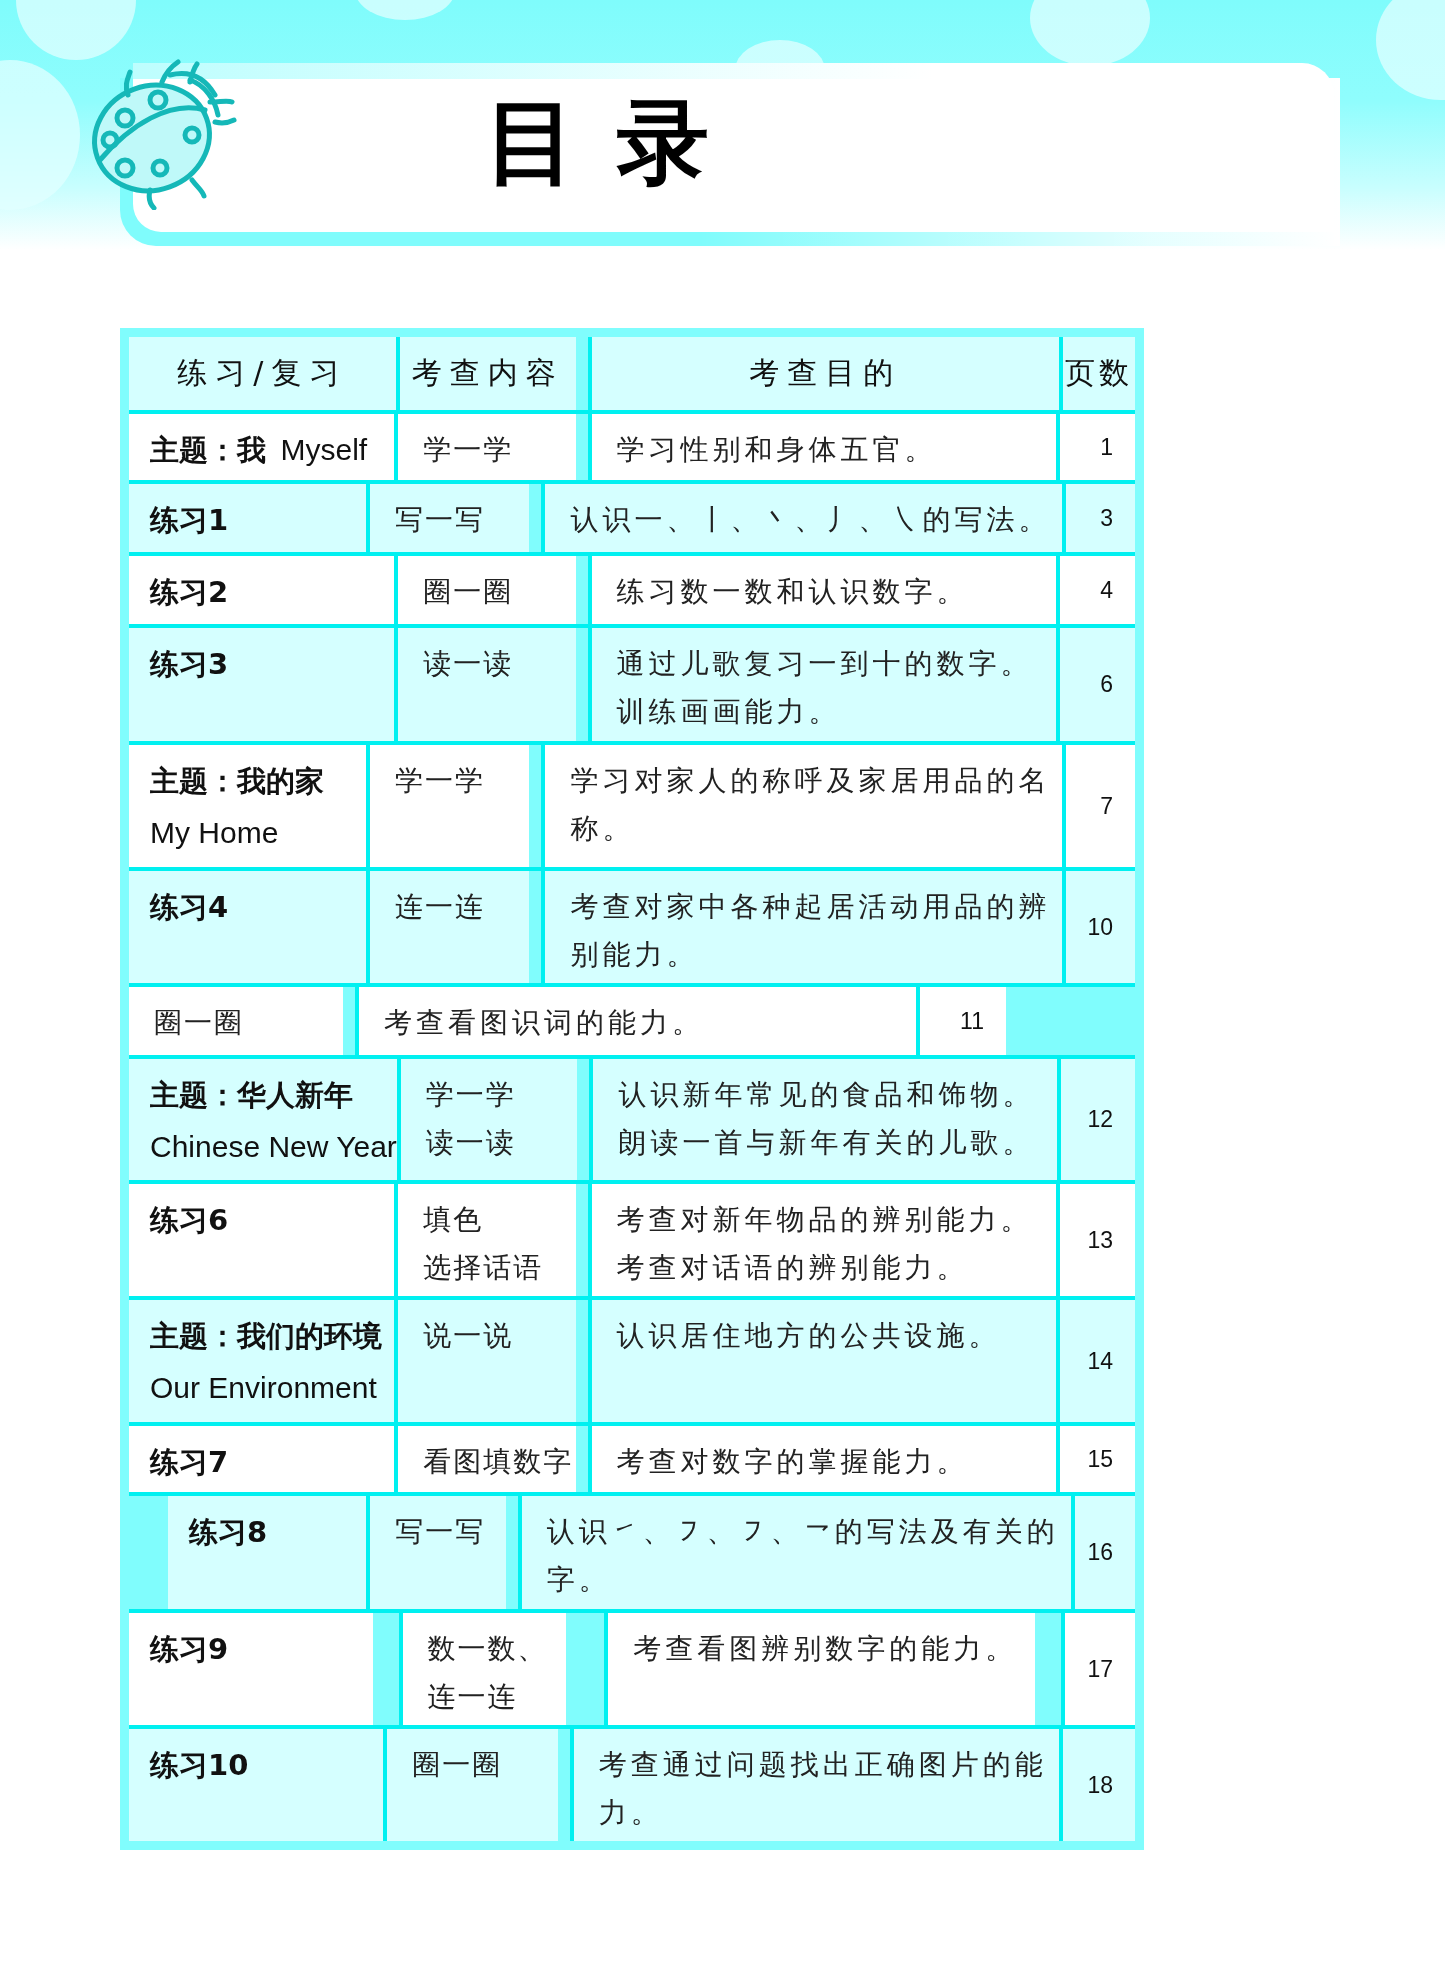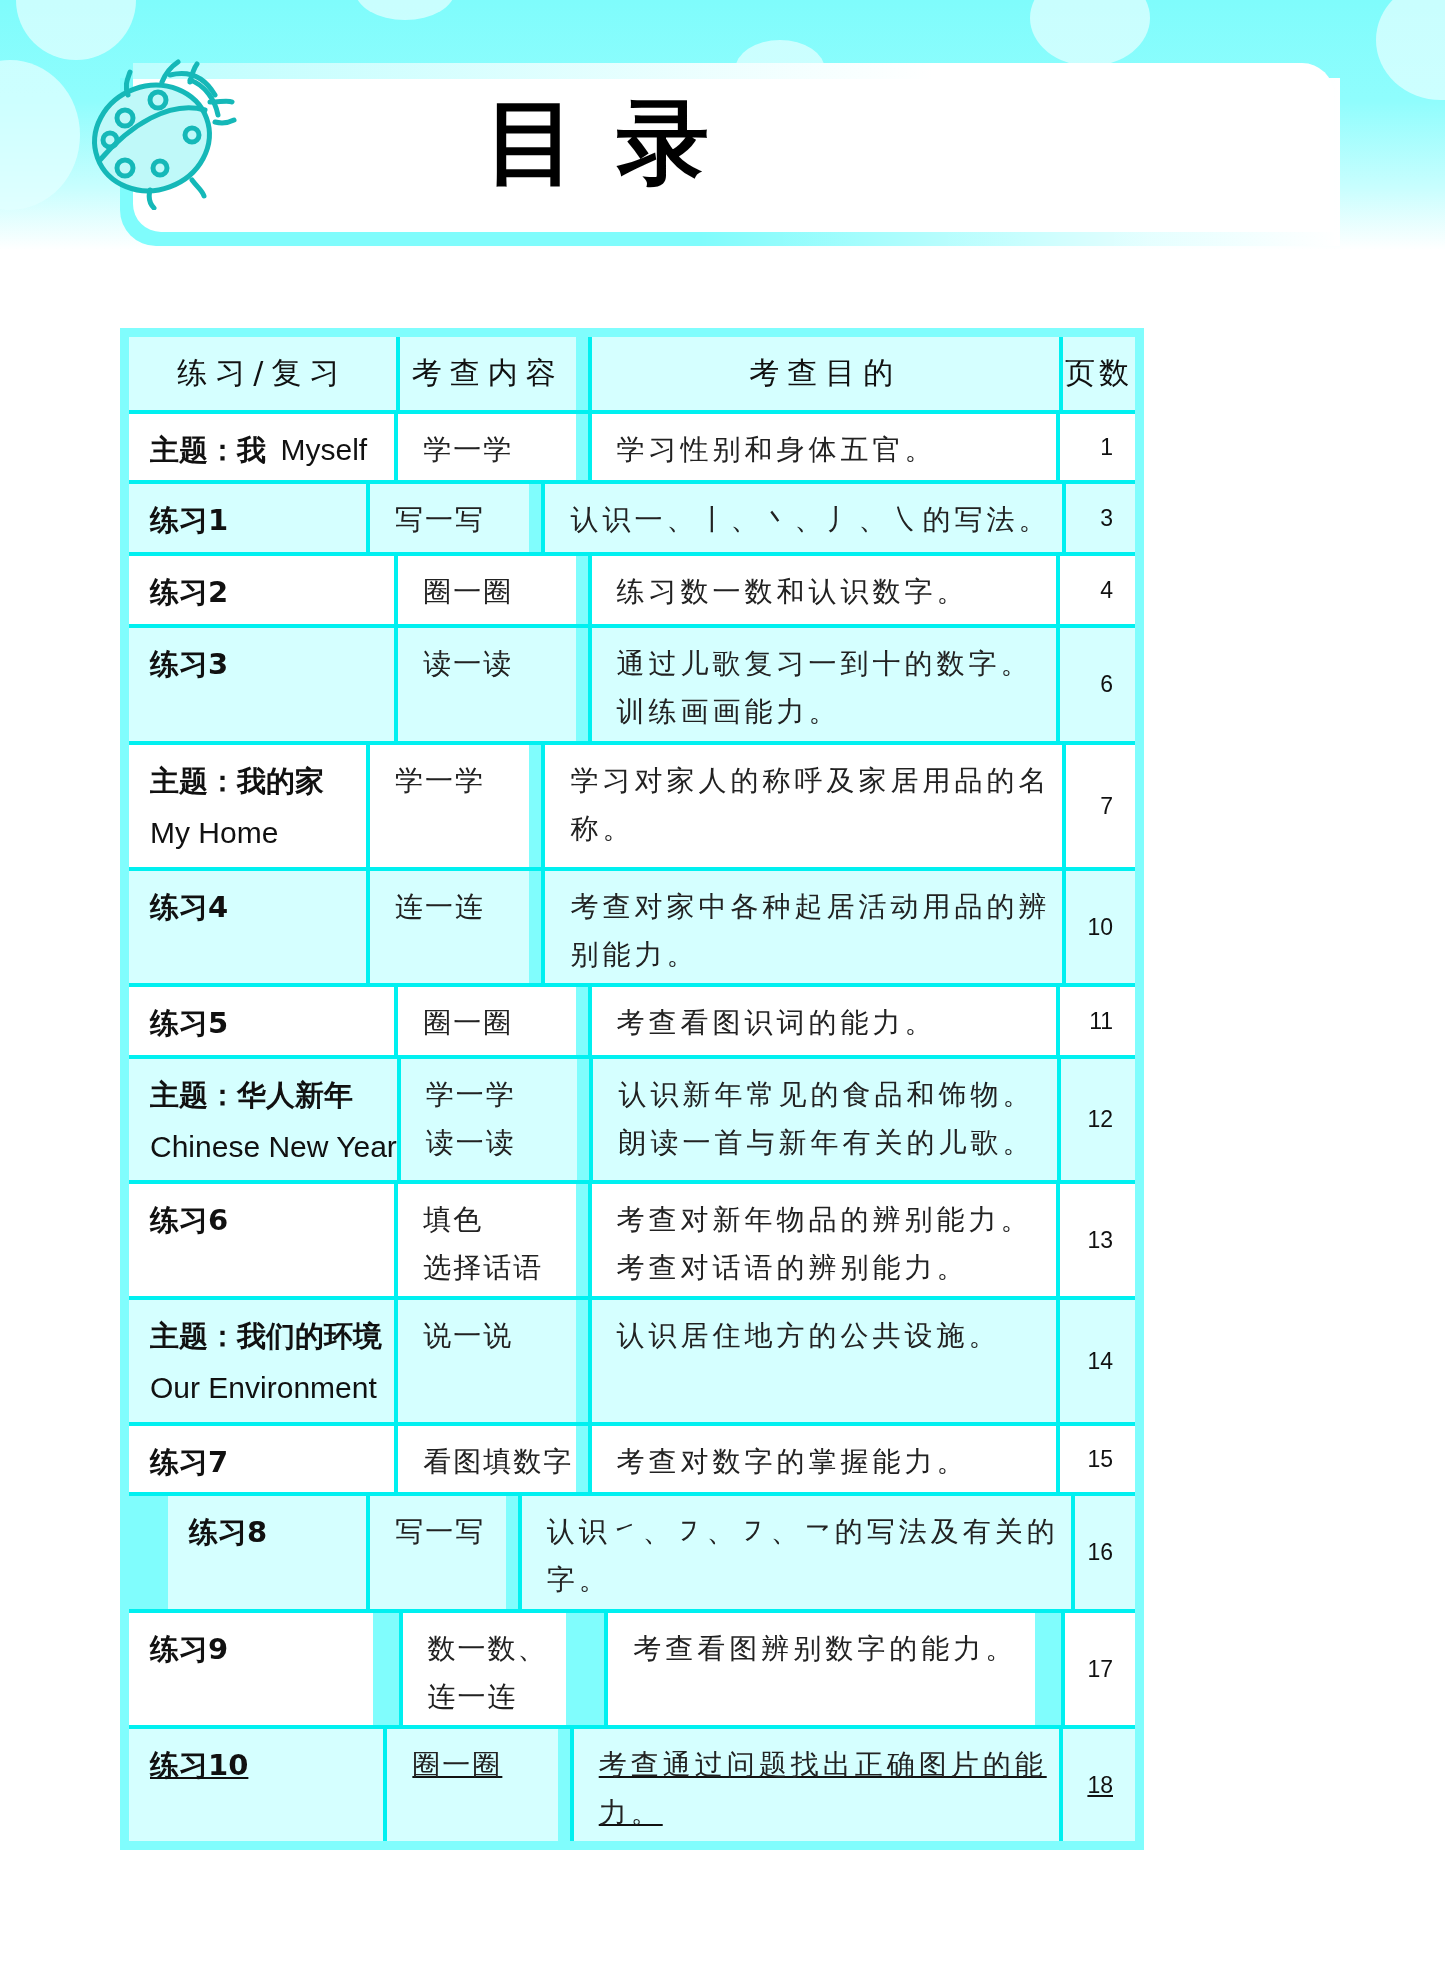--- a/index.html
+++ b/index.html
@@ -181,23 +181,20 @@
         <div class="cell c2 t-sub">
           <span class="line">连一连</span>
         </div>
         <div class="cell c3 t-goal">
           <span class="line">考查对家中各种起居活动用品的辨</span>
           <span class="line">别能力。</span>
         </div>
         <div class="cell c4 t-page">10</div>
       </div>
       <div class="toc-row plain" style="height: 72px;">
-        <div class="cell c1 t-main">
-          <span class="line">练习5</span>
-        </div>
         <div class="cell c2 t-sub">
           <span class="line">圈一圈</span>
         </div>
         <div class="cell c3 t-goal">
           <span class="line">考查看图识词的能力。</span>
         </div>
         <div class="cell c4 t-page">11</div>
       </div>
       <div class="toc-row tint" style="height: 125px;">
         <div class="cell c1 t-main">
@@ -272,21 +269,21 @@
         </div>
         <div class="cell c2 t-sub">
           <span class="line">数一数、</span>
           <span class="line">连一连</span>
         </div>
         <div class="cell c3 t-goal">
           <span class="line">考查看图辨别数字的能力。</span>
         </div>
         <div class="cell c4 t-page">17</div>
       </div>
-      <div class="toc-row tint" style="height: 116px; text-decoration: underline;">
+      <div class="toc-row tint" style="height: 116px;">
         <div class="cell c1 t-main">
           <span class="line">练习10</span>
         </div>
         <div class="cell c2 t-sub">
           <span class="line">圈一圈</span>
         </div>
         <div class="cell c3 t-goal">
           <span class="line">考查通过问题找出正确图片的能</span>
           <span class="line">力。</span>
         </div>

